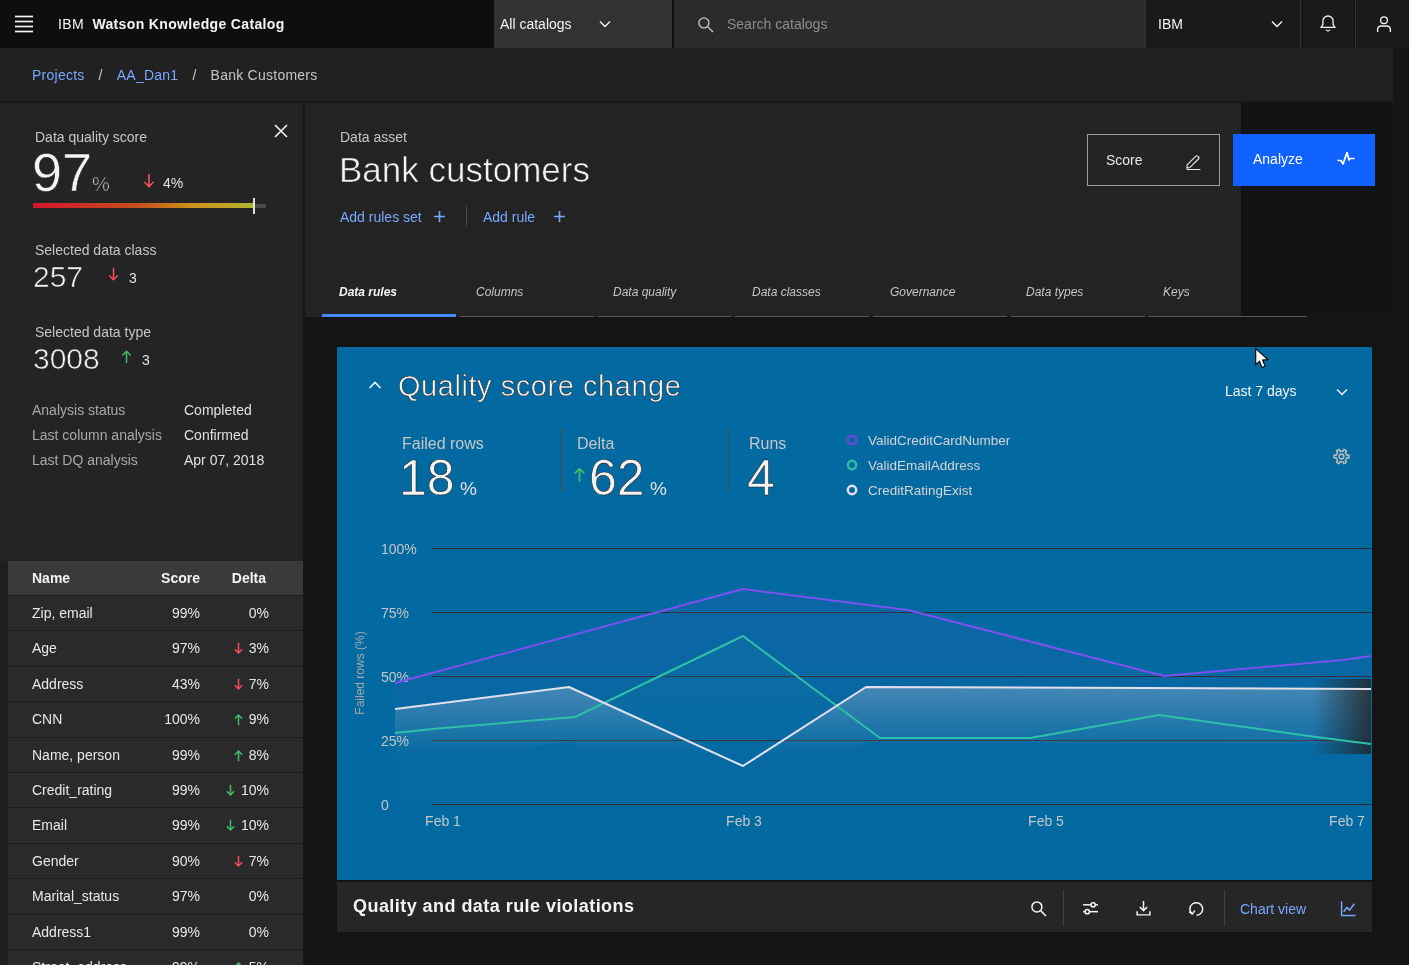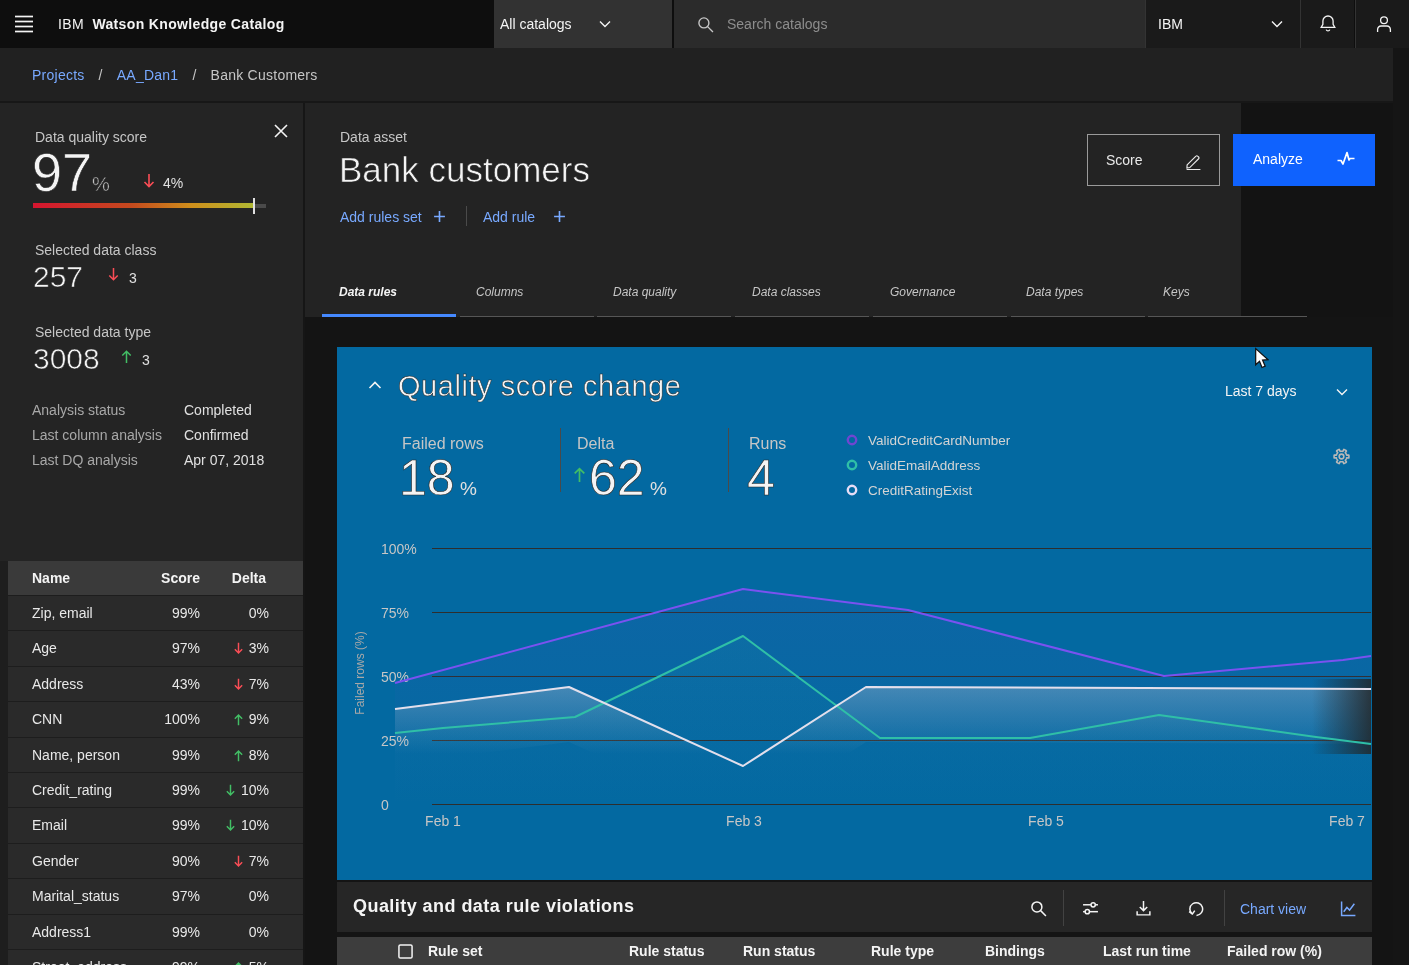--- a/index.html
+++ b/index.html
@@ -393,29 +393,17 @@
         <path d="M2.1 4.8 V8.6 H5.9" fill="none" stroke="#f4f4f4" stroke-width="1.4"></path>
       </g>
     </svg>
     <div class="abs" style="left:887px;top:8px;width:1px;height:36px;background:#424242"></div>
     <div class="abs blue" style="left:903px;top:19px;font-size:14px;">Chart view</div>
     <svg class="abs" style="left:1003px;top:18px" width="17" height="17" viewBox="0 0 16 16">
       <path d="M1.5 1.5 V14.5 H14.5" fill="none" stroke="#78a9ff" stroke-width="1.4"></path>
       <path d="M3.5 11 L6.5 7 L9 9.5 L13.5 3.5" fill="none" stroke="#78a9ff" stroke-width="1.4"></path>
     </svg>
   </div>
-  <div id="thead">
-    <svg class="abs" style="left:61px;top:7px" width="15" height="15" viewBox="0 0 16 16">
-        <rect x="1" y="1" width="14" height="14" rx="1.5" fill="none" stroke="#f4f4f4" stroke-width="1.6"></rect>
-      </svg>
-    <span style="left:91px">Rule set</span>
-    <span style="left:292px">Rule status</span>
-    <span style="left:406px">Run status</span>
-    <span style="left:534px">Rule type</span>
-    <span style="left:648px">Bindings</span>
-    <span style="left:766px">Last run time</span>
-    <span style="left:890px">Failed row (%)</span>
-  </div>
 </div>
 
 <svg class="abs" style="left:1255px;top:347px;z-index:50" width="14" height="23" viewBox="0 0 12.4 19.2">
   <path d="M0.6,0.8 L0.6,15.2 L4.0,12.0 L6.2,17.6 L9.0,16.4 L6.7,11.0 L11.4,10.6 Z" fill="#fff" stroke="#111" stroke-width="1.1"></path>
 </svg>
 
 </body></html>

